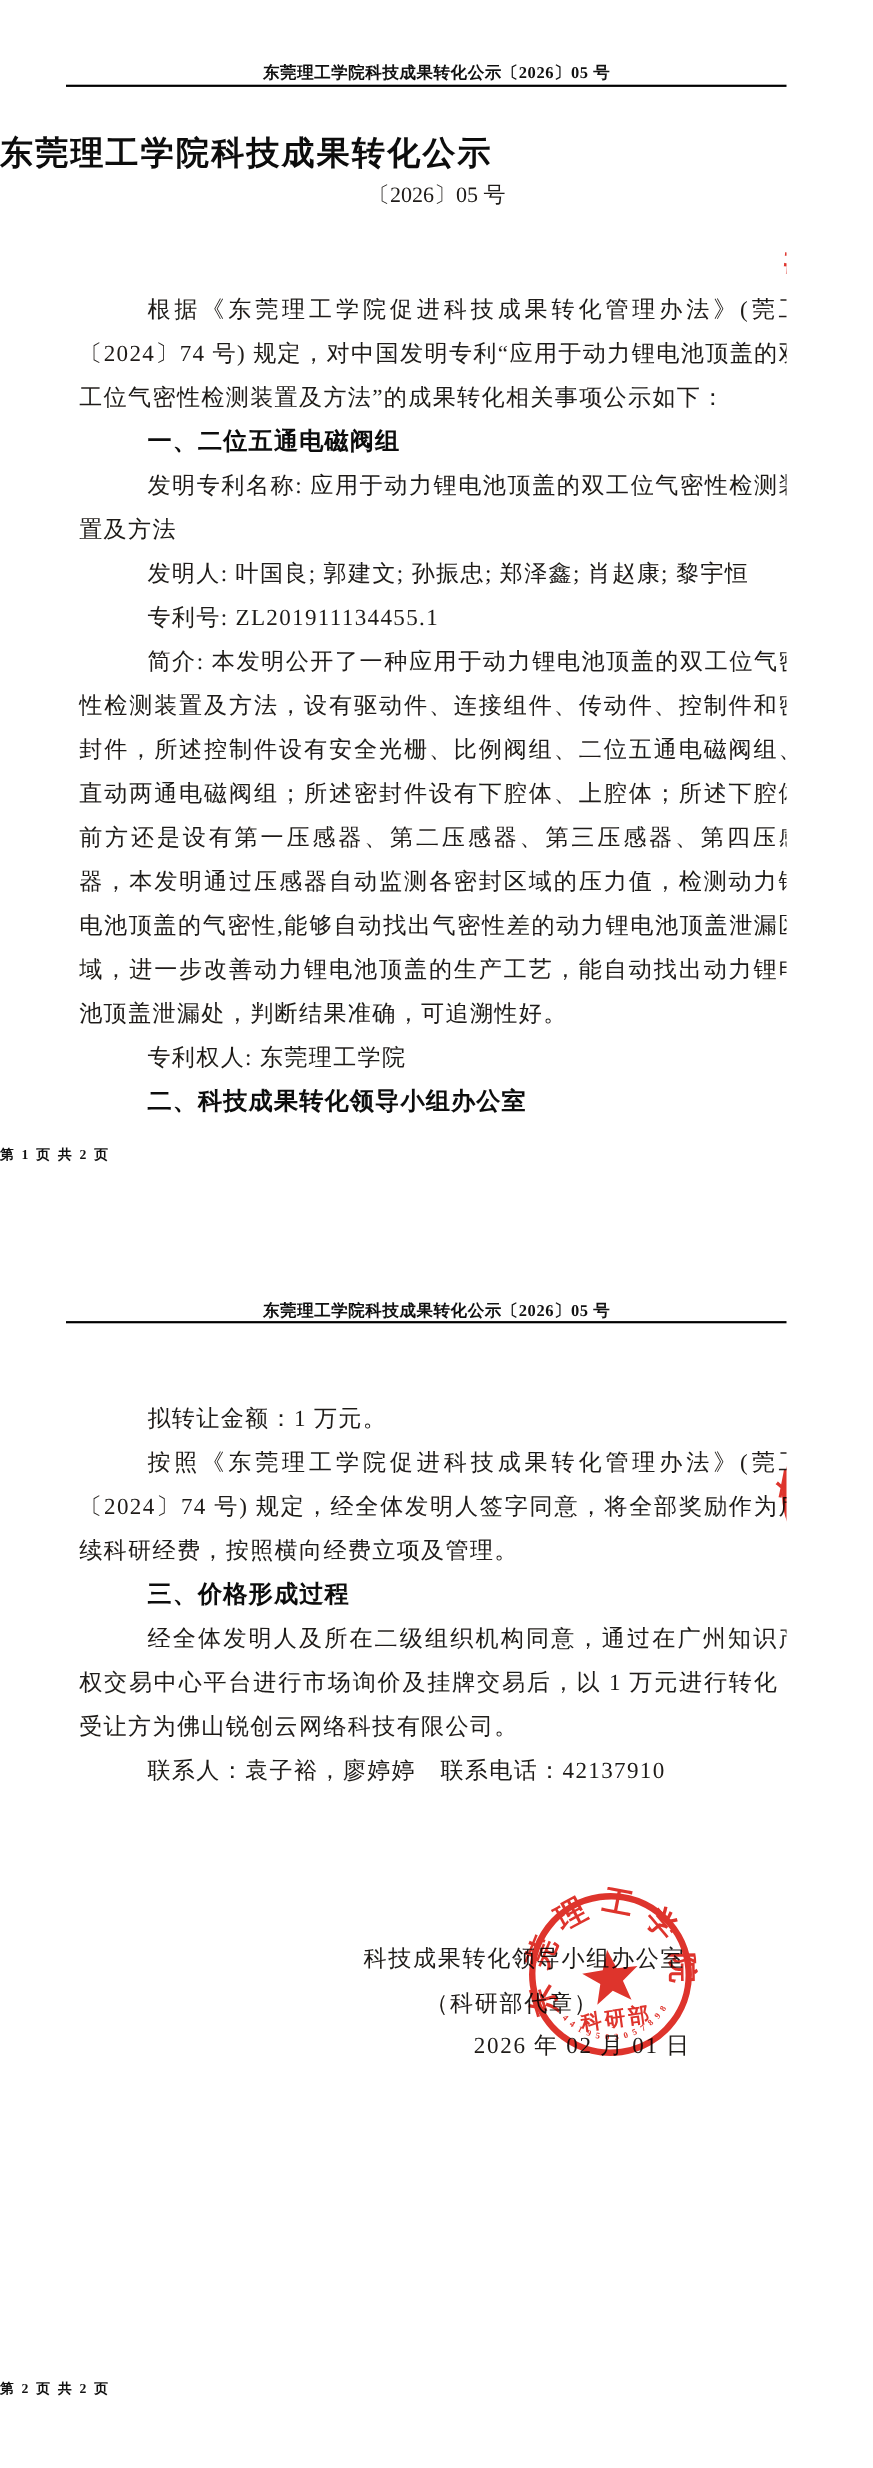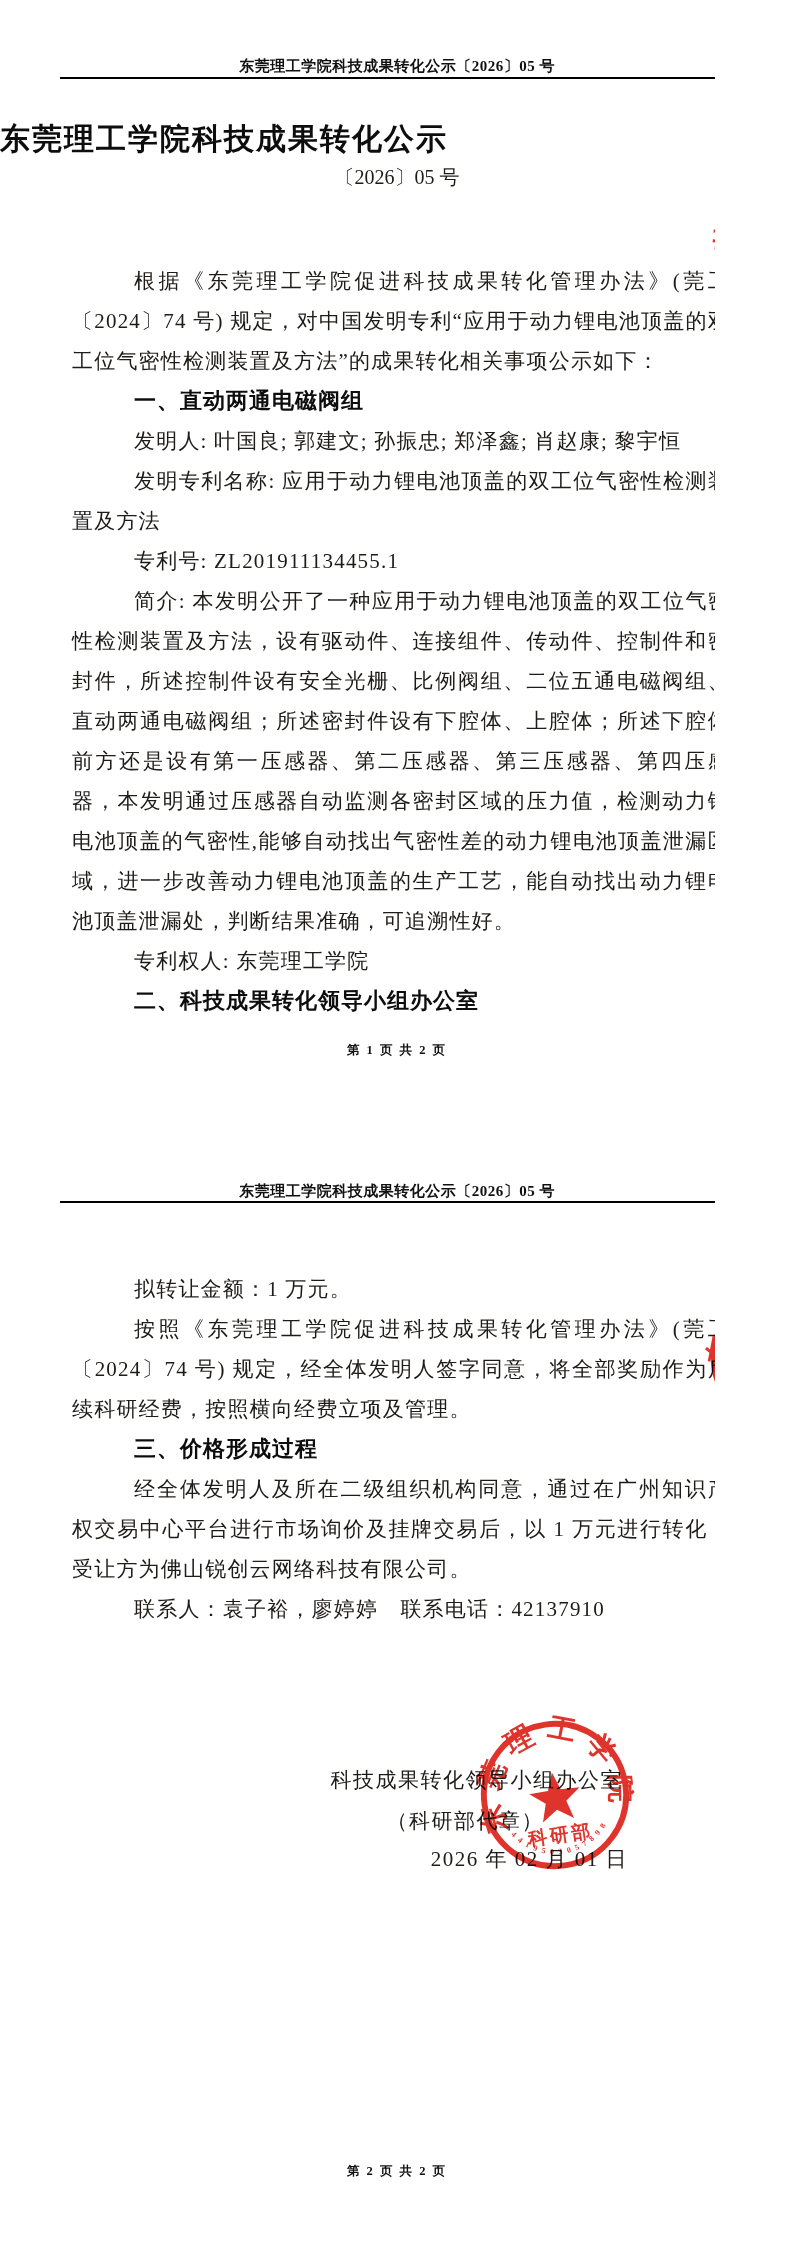--- a/index.html
+++ b/index.html
@@ -50,21 +50,21 @@
     font-family:"Liberation Sans", sans-serif;
     font-size:22px;
     font-weight:700;
     line-height:40px;
     text-indent:62px;
     letter-spacing:1px;
     color:#0d0d0d;
   }
   .page-footer{
     position:absolute;left:0;width:794px;
-    text-align:center;
+    text-align:left;
     font-size:12.5px;font-weight:700;
     letter-spacing:2px;
     color:#111;
   }
   .sign-line{
     position:absolute;
     font-size:21px;
     letter-spacing:1.5px;
     white-space:nowrap;
   }
@@ -89,23 +89,23 @@
 <div class="sheet">
 
   <div class="page-header" style="top:57px">东莞理工学院科技成果转化公示〔2026〕05 号</div>
   <div class="rule" style="top:77px"></div>
 
   <div class="doc-title" style="top:119px">东莞理工学院科技成果转化公示</div>
   <div class="doc-number" style="top:164px">〔2026〕05 号</div>
 
   <div class="body-block" style="top:237px">
     <p class="para">根据《东莞理工学院促进科技成果转化管理办法》(莞工〔2024〕74 号) 规定，对中国发明专利“应用于动力锂电池顶盖的双工位气密性检测装置及方法”的成果转化相关事项公示如下：</p>
-    <p class="sec-heading">一、直动两通电磁阀组</p>
+    <p class="sec-heading">一、二位五通电磁阀组</p>
+    <p class="para">发明专利名称: 应用于动力锂电池顶盖的双工位气密性检测装置及方法</p>
     <p class="para">发明人: 叶国良; 郭建文; 孙振忠; 郑泽鑫; 肖赵康; 黎宇恒</p>
-    <p class="para">发明专利名称: 应用于动力锂电池顶盖的双工位气密性检测装置及方法</p>
     <p class="para">专利号: ZL201911134455.1</p>
     <p class="para">简介: 本发明公开了一种应用于动力锂电池顶盖的双工位气密性检测装置及方法，设有驱动件、连接组件、传动件、控制件和密封件，所述控制件设有安全光栅、比例阀组、二位五通电磁阀组、直动两通电磁阀组；所述密封件设有下腔体、上腔体；所述下腔体前方还是设有第一压感器、第二压感器、第三压感器、第四压感器，本发明通过压感器自动监测各密封区域的压力值，检测动力锂电池顶盖的气密性,能够自动找出气密性差的动力锂电池顶盖泄漏区域，进一步改善动力锂电池顶盖的生产工艺，能自动找出动力锂电池顶盖泄漏处，判断结果准确，可追溯性好。</p>
     <p class="para">专利权人: 东莞理工学院</p>
     <p class="sec-heading">二、科技成果转化领导小组办公室</p>
   </div>
 
   <div class="page-footer" style="top:1042px">第 1 页 共 2 页</div>
 
   <div class="page-header" style="top:1182px">东莞理工学院科技成果转化公示〔2026〕05 号</div>
   <div class="rule" style="top:1201px"></div>

